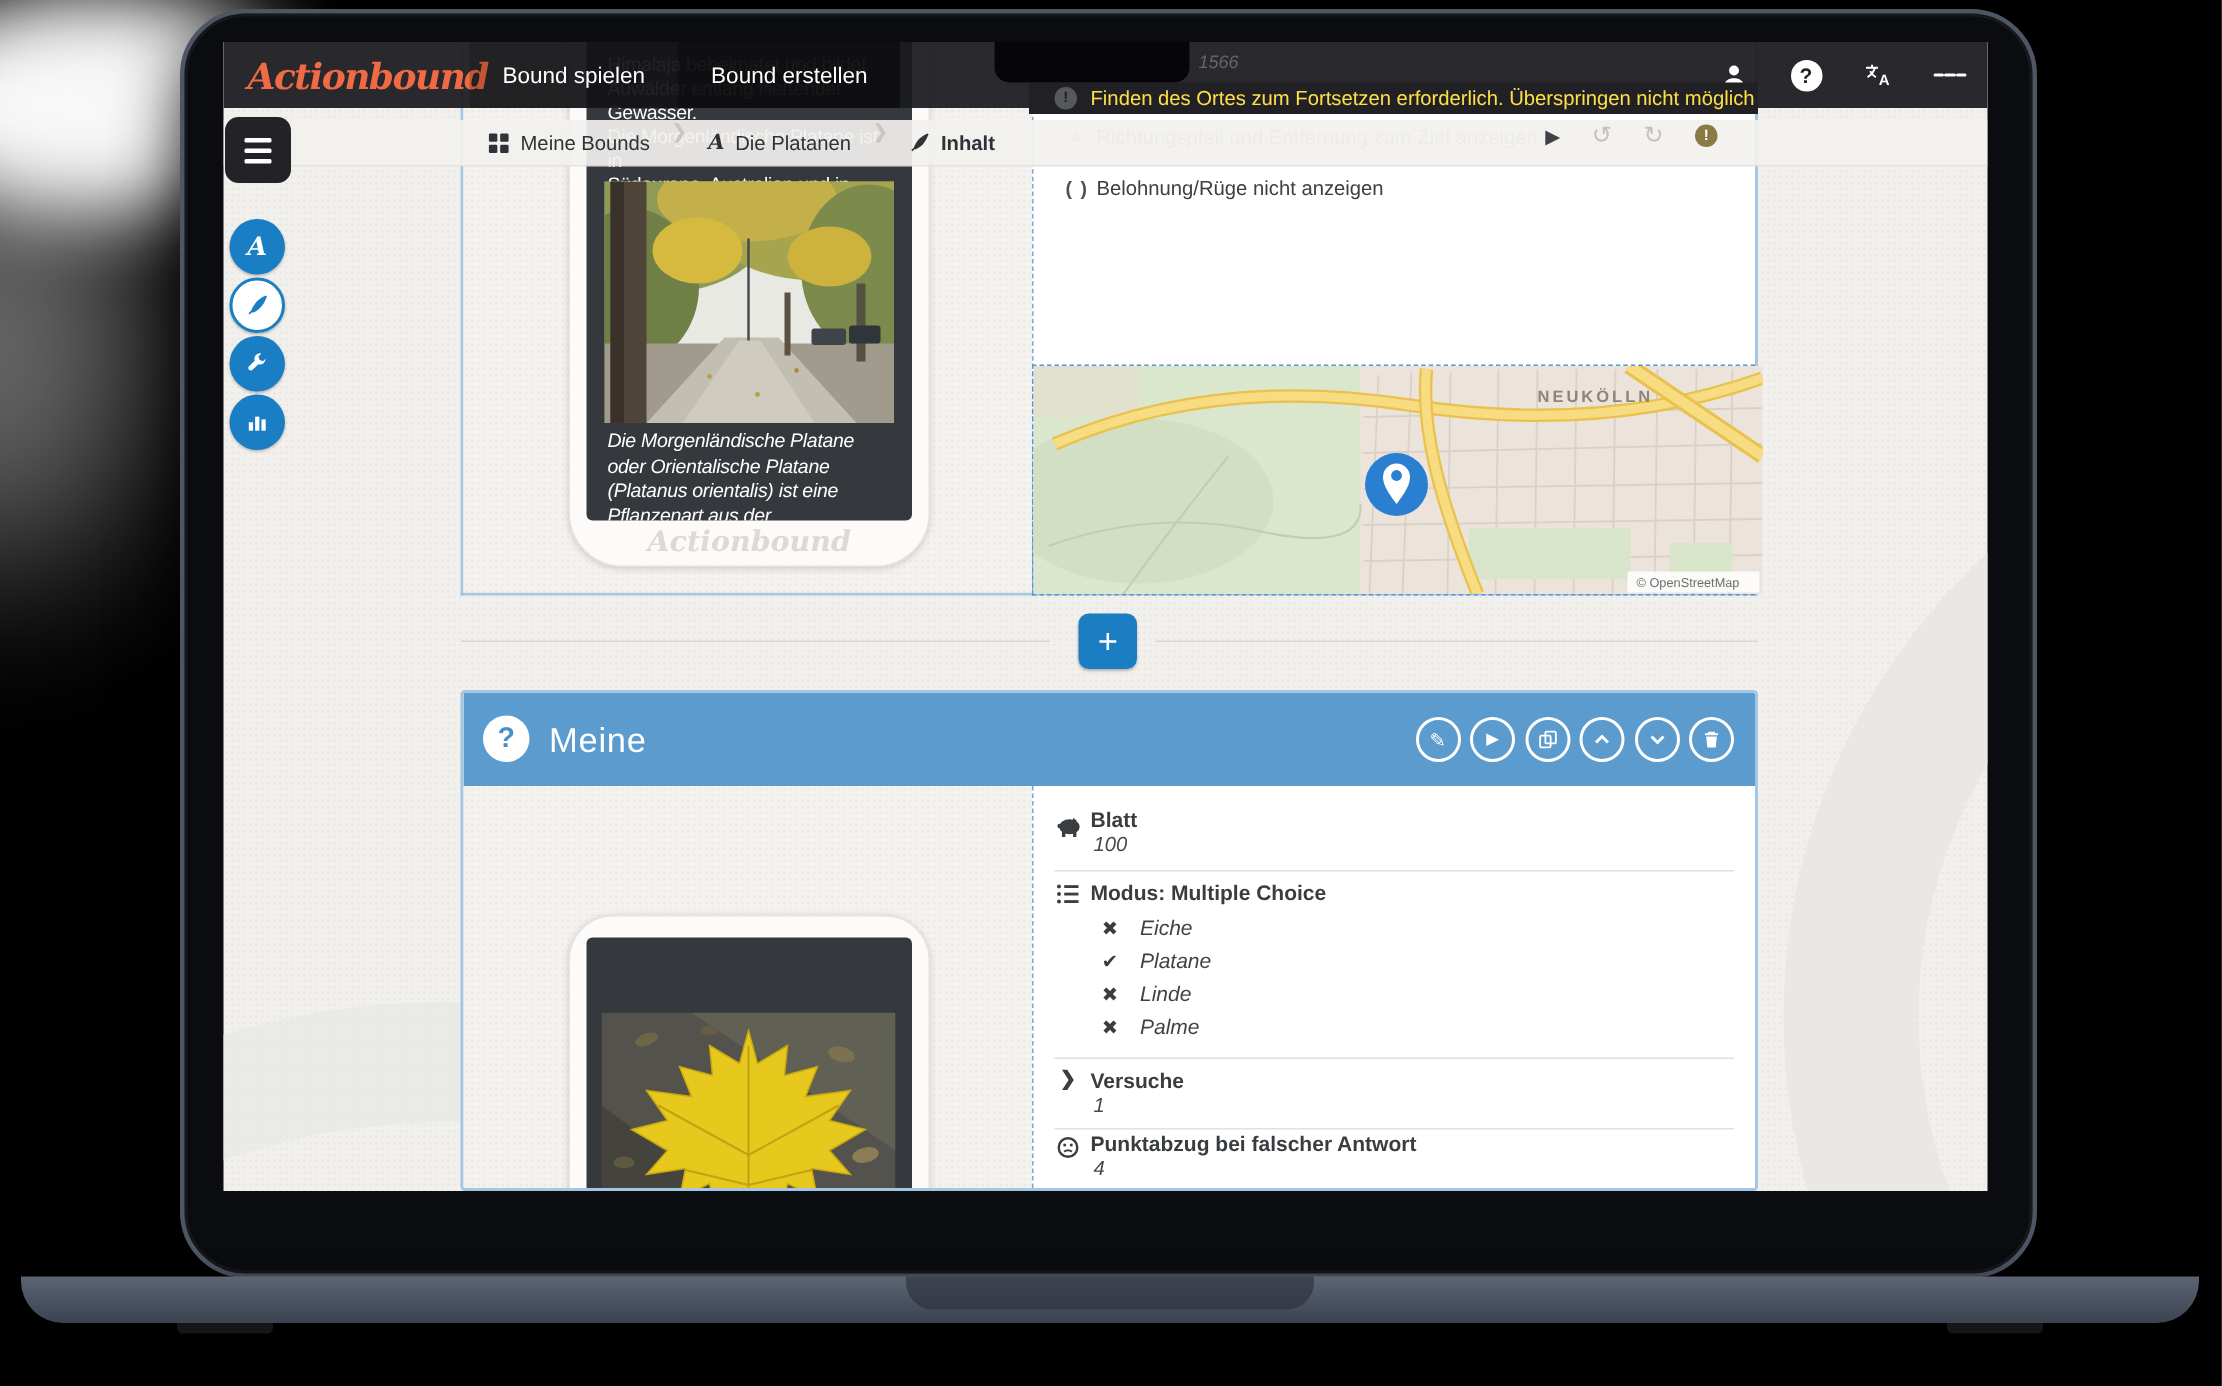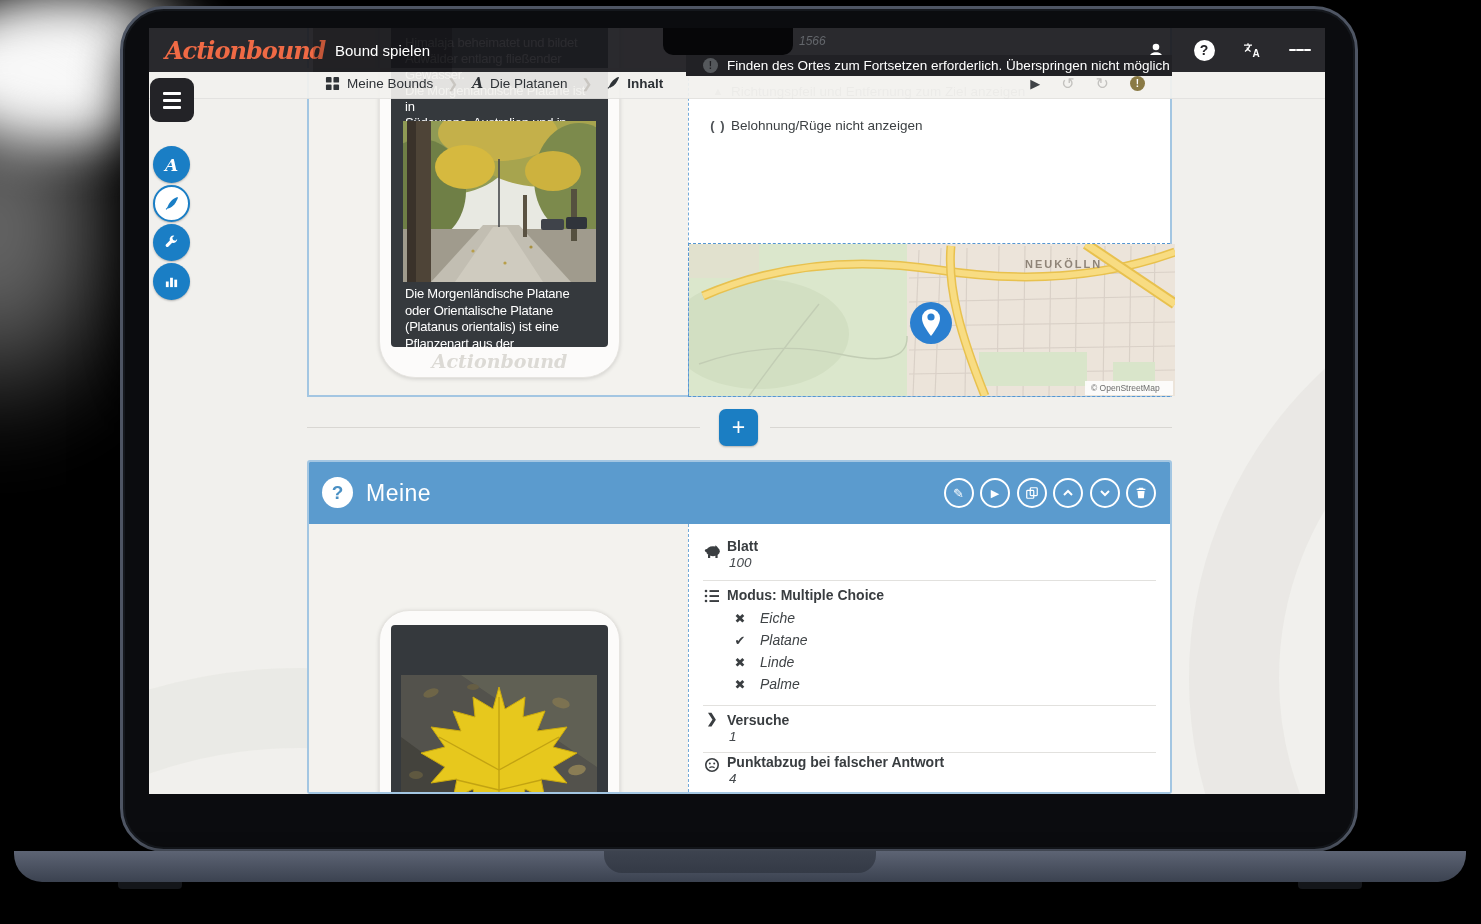--- a/index.html
+++ b/index.html
@@ -43,25 +43,25 @@
   .burger span{display:block;width:20px;height:2.6px;background:#fff;margin:2.1px 0;border-radius:1px;}
 
   
   .glass-popup{position:absolute;left:514px;top:0;width:130px;height:27px;background:#060608;
     border-radius:0 0 10px 10px;z-index:16;}
   .glass-id{position:absolute;left:650px;top:6px;z-index:16;font-style:italic;font-size:12px;color:#63666b;}
   .glass-row{position:absolute;left:537px;top:27px;width:486px;height:21px;background:#212125;z-index:16;
     display:flex;align-items:center;}
   .glass-alert{width:15px;height:15px;border-radius:50%;background:#55585c;color:#1f1f23;font-weight:bold;
     font-size:10px;display:flex;align-items:center;justify-content:center;margin:0 9px 0 17px;flex:none;}
-  .glass-row .t{font-size:13.5px;color:#ffffff;white-space:nowrap;}
-
-  
-  .breadcrumb{position:absolute;left:0;top:40px;width:100%;height:30px;background:rgba(242,241,238,.92);
-    border-bottom:1px solid rgba(0,0,0,.06);z-index:14;display:flex;align-items:center;}
+  .glass-row .t{font-size:13.5px;color:#fde047;white-space:nowrap;}
+
+  
+  .breadcrumb{position:absolute;left:0;top:52px;width:100%;height:30px;background:rgba(242,241,238,.92);
+    border-bottom:1px solid rgba(0,0,0,.06);z-index:14;display:flex;}
   .crumb{display:flex;align-items:center;gap:7px;font-size:13.5px;color:#2e3236;cursor:pointer;}
   .crumb.b{font-weight:bold;}
   .crumb-a{font-family:"DejaVu Serif",serif;font-style:italic;font-weight:bold;font-size:14px;color:#2e3236;}
   .crumb-sep{color:#c9c6c1;font-size:13px;margin:0 14px;}
   .bc-tools{position:absolute;right:180px;display:flex;align-items:center;gap:21px;}
   .bc-tools .play{color:#3f4246;font-size:13px;cursor:pointer;}
   .bc-tools .dis{color:#c3c2bf;font-size:16px;cursor:pointer;}
   .err-badge{width:15px;height:15px;border-radius:50%;background:#8a7a45;color:#fff;font-weight:bold;
     font-size:10px;display:flex;align-items:center;justify-content:center;cursor:pointer;}
 
@@ -93,21 +93,21 @@
   .phone{position:absolute;left:70px;width:241px;background:#fcfbfa;border:1px solid #e6e4e0;
     box-sizing:border-box;box-shadow:0 1px 4px rgba(0,0,0,.15);}
   .phone1{top:-40px;height:390px;border-radius:0 0 36px 36px;}
   .phone2{top:86px;height:400px;border-radius:30px 30px 0 0;}
   .screen{position:absolute;left:11px;right:11px;background:#35393d;border-radius:4px;overflow:hidden;}
   .phone1 .screen{top:0;bottom:30px;}
   .phone2 .screen{top:14px;bottom:-10px;}
   .ptext{position:absolute;left:14px;right:10px;color:#fff;font-size:13px;line-height:16px;
     letter-spacing:-.2px;font-weight:500;}
   .p1-lines{top:46px;}
-  .p1-caption{top:297px;line-height:16.5px;}
+  .p1-caption{top:297px;line-height:16.5px;font-style:italic;}
   .p2-q{top:20px;}
   .photo{position:absolute;left:12px;}
   .photo1{top:132px;}
   .photo2{top:50px;left:10px;}
   .watermark{position:absolute;left:0;right:0;bottom:5px;text-align:center;
     font-family:"DejaVu Serif",serif;font-style:italic;font-weight:bold;font-size:19px;color:#dcdad5;}
 
   
   .s-row{position:absolute;left:0;right:0;display:flex;align-items:center;}
   .s-row .ico{width:26px;margin-left:16px;flex:none;text-align:center;}
@@ -386,20 +386,21 @@
           <div class="q-label" style="top:230px">Punktabzug bei falscher Antwort</div>
           <div class="q-value" style="top:247px">4</div>
 
         </div>
       </section>
 
       <div class="navbar">
         <div class="logo">Actionbound</div>
         <div class="nav-links">
           <div class="nav-link">Bound spielen</div>
+          <div class="nav-link active">Bound erstellen</div>
         </div>
         <div class="nav-right">
           <span class="nav-ico">
             <svg width="18" height="17" viewBox="0 0 18 17" fill="#fff">
               <circle cx="9" cy="5" r="3.3"></circle>
                 <path d="M2.5 15.5c0-3.6 3-5.3 6.5-5.3s6.5 1.7 6.5 5.3z"></path>
             </svg>
             </span>
           <span class="nav-ico">
             <span class="help-badge">?</span>

